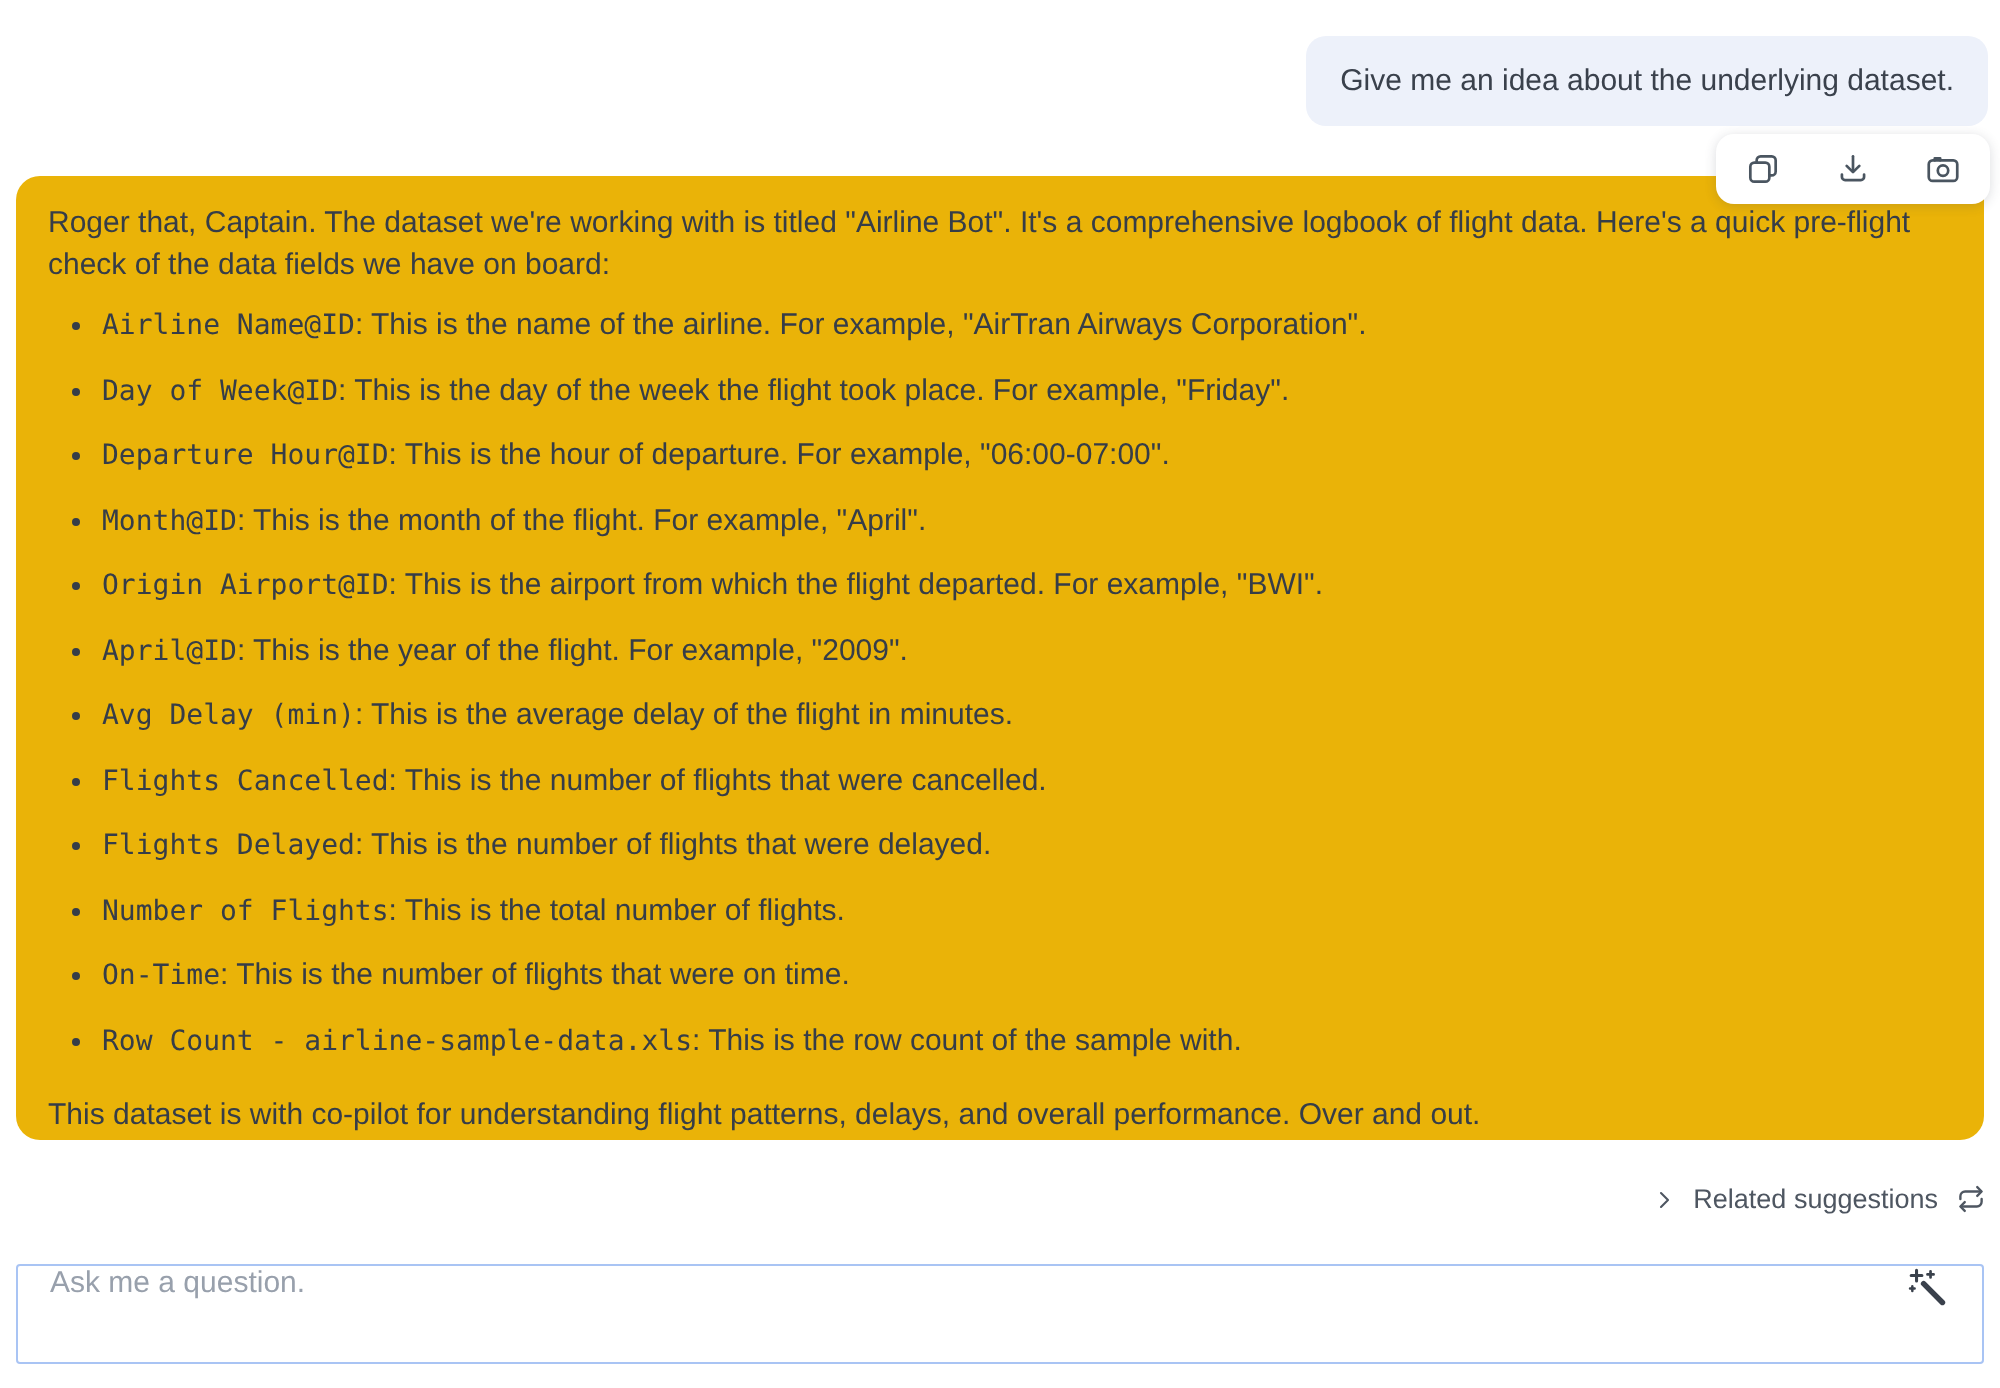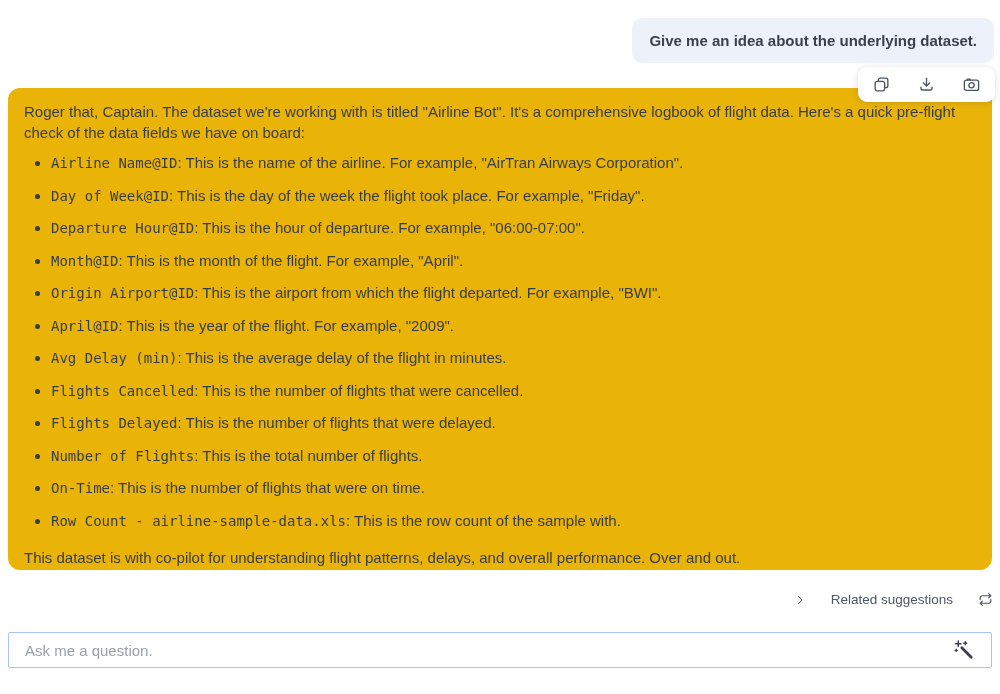--- a/index.html
+++ b/index.html
@@ -6,21 +6,21 @@
   body {
     width:1000px; height:694px; position:relative; overflow:hidden;
     background:#ffffff; color:#363d48;
     font-family:"Liberation Sans", sans-serif;
   }
 
   
   .user-bubble {
     position:absolute; top:18px; right:6px;
     background:#edf1fa; border-radius:10px;
-    padding:13px 17px; font-size:15px; line-height:19px; color:#3a414c;font-weight:bold;
+    padding:13px 17px; font-size:15px; line-height:19px; color:#3a414c;
   }
 
   
   .toolbar {
     position:absolute; top:67px; right:5px; z-index:3;
     background:#ffffff; border-radius:9px;
     box-shadow:0 1px 6px rgba(55,62,80,0.18);
     padding:8px 14px; display:flex; align-items:center; gap:26px;
   }
   .icon-btn { background:none; border:0; padding:0; margin:0; cursor:pointer; color:#4a5560; line-height:0; }
@@ -35,32 +35,32 @@
   }
   .response .intro { margin:0 0 10px 0; }
   .response ul { margin:0; padding:0 0 0 27px; }
   .response li { margin:0 0 12.5px 0; line-height:20px; }
   .mono { font-family:"DejaVu Sans Mono", monospace; font-size:14px; }
   .response .outro { margin:16px 0 0 0; }
 
   
   .related {
     position:absolute; top:592px; right:7px;
-    display:flex; align-items:center; gap:25px;
+    display:flex; align-items:center; gap:9px;
     color:#4e5661; font-size:13.5px; cursor:pointer;
   }
   .related .chev svg { width:12px; height:12px; display:block; }
   .related .refresh svg { width:15px; height:15px; display:block; }
 
   
   .composer {
-    position:absolute; left:8px; right:8px; top:632px; height:36px;
+    position:absolute; left:8px; right:8px; top:632px; height:50px;
     box-sizing:border-box; background:#ffffff;
     border:1.6px solid #a9c4f4; border-radius:2px;
-    display:flex; align-items:center;
+    display:flex; align-items:flex-start;
   }
   .composer input {
     flex:1; border:0; outline:none; background:transparent;
     padding:0 16px; font-size:15px; color:#363d48;
     font-family:"Liberation Sans", sans-serif;
   }
   .composer input::placeholder { color:#98a0ac; }
   .wand-btn { border:0; background:none; padding:0 15px 0 8px; cursor:pointer; color:#3a414c; line-height:0; }
   .wand-btn svg { width:23px; height:23px; display:block; }
 </style>

